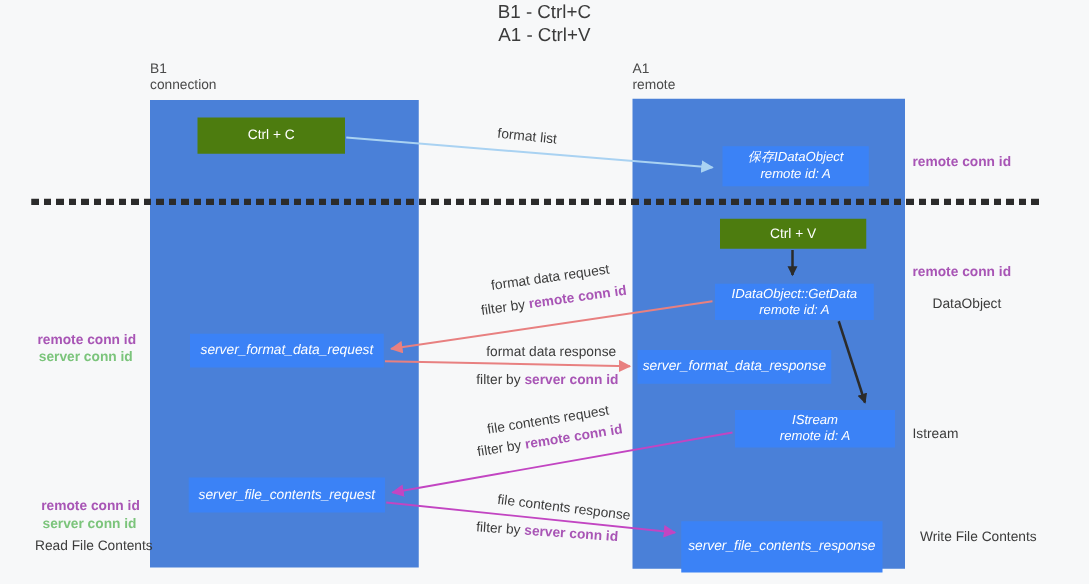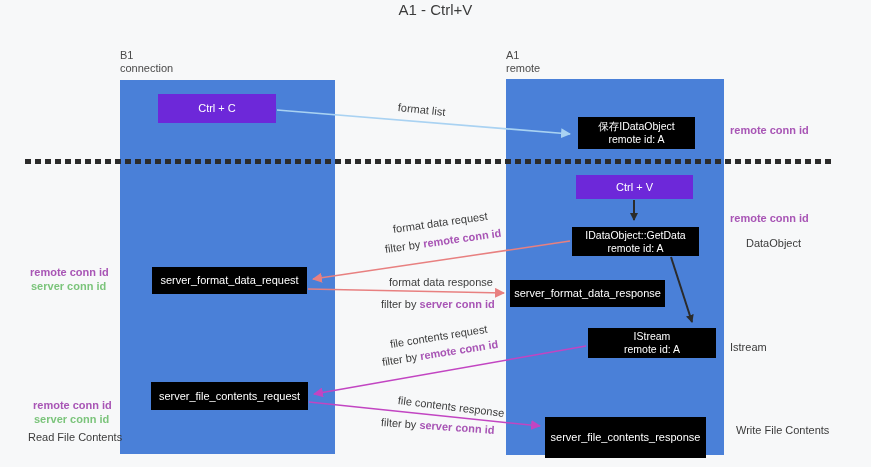--- a/index.html
+++ b/index.html
@@ -32,22 +32,22 @@
   .dashline {
     position:absolute; left:25px; top:159px; width:808px; height:5px; z-index:3;
     background:repeating-linear-gradient(90deg,#2b2b2b 0 6px,transparent 6px 10px);
   }
 
   .node {
     position:absolute; z-index:4; color:#fff; text-align:center;
     display:flex; flex-direction:column; justify-content:center;
     font-size:11px; line-height:13px;
   }
-  .node.green  { background:#6d28d9; }
-  .node.orange { background:#000000; }
+  .node.green  { background:#4d7c0f; }
+  .node.orange { background:#3b82f6;font-style:italic; }
   .node .ln { white-space:nowrap; }
 
   .n-ctrlc   { left:158px; top:94px;  width:118px; height:29px; }
   .n-save    { left:578px; top:117px; width:117px; height:32px; font-size:10.5px; }
   .n-ctrlv   { left:576px; top:175px; width:117px; height:24px; }
   .n-getdata { left:572px; top:227px; width:127px; height:29px; font-size:10.5px;align-items:center; }
   .n-sfreq   { left:152px; top:267px; width:155px; height:27px; }
   .n-sfresp  { left:510px; top:280px; width:155px; height:27px; }
   .n-istream { left:588px; top:328px; width:128px; height:30px; font-size:10.5px; }
   .n-fcreq   { left:151px; top:382px; width:157px; height:28px; }
@@ -67,20 +67,21 @@
   .side.bold-purple { color:#a855b5; font-weight:700; }
   .side.bold-green  { color:#7bc47b; font-weight:700; }
   .side.plain { color:#3b3b3b; }
 </style>
 </head>
 <body>
 
 <div id="stage">
 
   <div class="title">
+    <div>B1 - Ctrl+C</div>
     <div>A1 - Ctrl+V</div>
   </div>
 
   <div class="lane-header left">
     <div>B1</div>
     <div>connection</div>
   </div>
   <div class="lane-header right">
     <div>A1</div>
     <div>remote</div>

